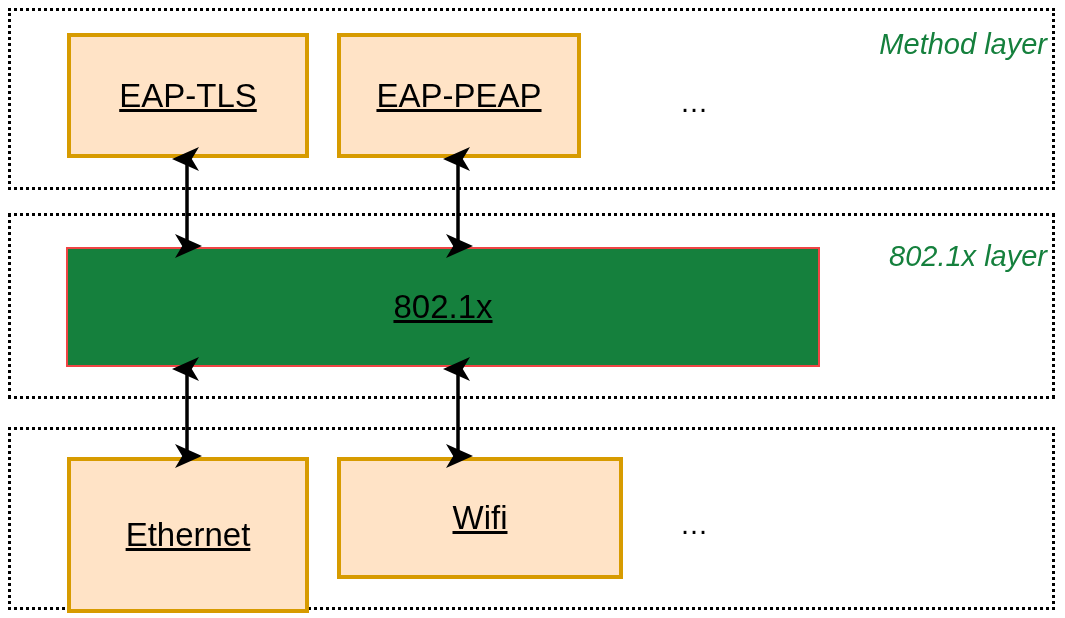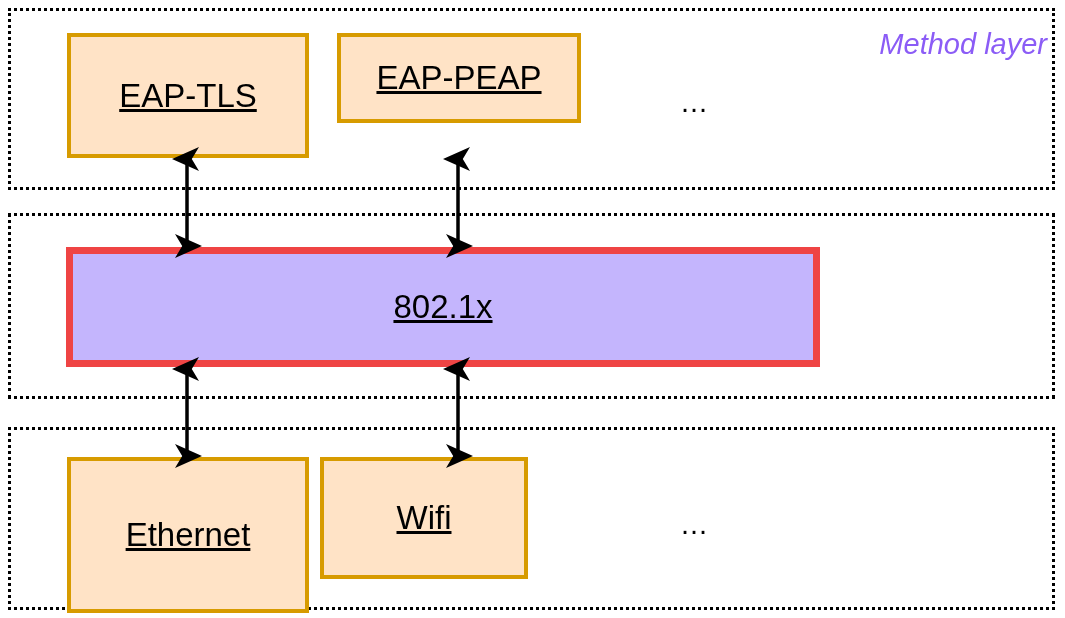--- a/index.html
+++ b/index.html
@@ -20,43 +20,43 @@
   .layer-container {
     position: absolute;
     box-sizing: border-box;
     border: 3px dotted #000000;
     background: transparent;
   }
   .layer-label {
     position: absolute;
     font-style: italic;
     font-size: 29px;
-    color: #8b5cf6;
+    color: #15803d;
     white-space: nowrap;
     text-align: right;
     font-family: "Liberation Sans", sans-serif;
   }
   .node-box {
     position: absolute;
     box-sizing: border-box;
     display: flex;
     align-items: center;
     justify-content: center;
     font-size: 33px;
     color: #000000;
     font-family: "Liberation Sans", sans-serif;
     text-decoration: underline;
   }
   .node-orange {
     background: #ffe3c6;
     border: 4px solid #d79b00;
   }
   .node-blue {
-    background: #c4b5fd;
-    border: 7px solid #ef4444;
+    background: #15803d;
+    border: 2px solid #ef4444;
   }
   .ellipsis {
     position: absolute;
     font-size: 29px;
     color: #000000;
     letter-spacing: 1px;
     font-family: "Liberation Sans", sans-serif;
   }
   .arrow-svg {
     position: absolute;
@@ -69,41 +69,42 @@
 <div id="diagram">
 
   <div class="layer-container" style="left:8px; top:8px; width:1047px; height:182px;"></div>
 
   <div class="layer-label" style="right:18px; top:28px;">Method layer</div>
 
   <div class="node-box node-orange" style="left:67px; top:33px; width:242px; height:125px;">
     <span>EAP-TLS</span>
   </div>
 
-  <div class="node-box node-orange" style="left:337px; top:33px; width:244px; height:90px;">
+  <div class="node-box node-orange" style="left:337px; top:33px; width:244px; height:125px;">
     <span>EAP-PEAP</span>
   </div>
 
   <div class="ellipsis" style="left:681px; top:86px;">...</div>
 
   <div class="layer-container" style="left:8px; top:213px; width:1047px; height:186px;"></div>
 
+  <div class="layer-label" style="right:18px; top:240px;">802.1x layer</div>
 
   <div class="node-box node-blue" style="left:66px; top:247px; width:754px; height:120px;">
     <span>802.1x</span>
   </div>
 
   <div class="layer-container" style="left:8px; top:427px; width:1047px; height:183px;"></div>
 
 
   <div class="node-box node-orange" style="left:67px; top:457px; width:242px; height:156px;">
     <span>Ethernet</span>
   </div>
 
-  <div class="node-box node-orange" style="left:320px; top:457px; width:208px; height:122px;align-items:center;">
+  <div class="node-box node-orange" style="left:337px; top:457px; width:286px; height:122px;align-items:center;">
     <span>Wifi</span>
   </div>
 
   <div class="ellipsis" style="left:681px; top:508px;">...</div>
 
   <svg class="arrow-svg" style="left:0; top:0;" width="1065" height="618" viewBox="0 0 1065 618">
     <defs>
       <marker id="ah" markerWidth="10" markerHeight="10" refX="5" refY="5" orient="auto" markerUnits="strokeWidth">
         <path d="M 1 9 L 5 0 L 9 9 L 5 6.6 Z" fill="#000000"></path>
       </marker>

